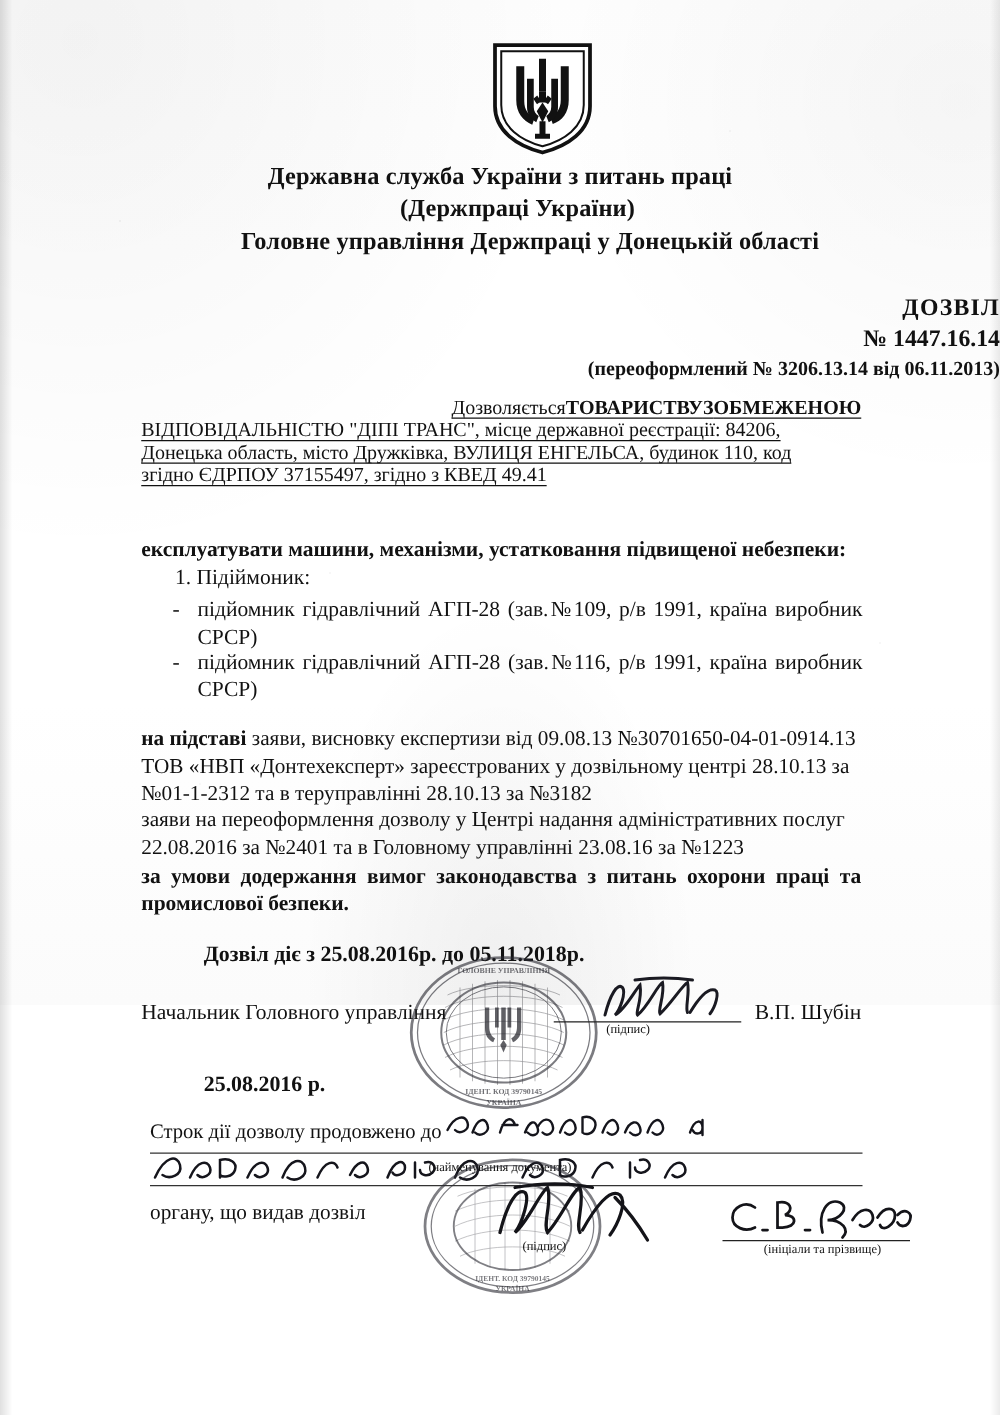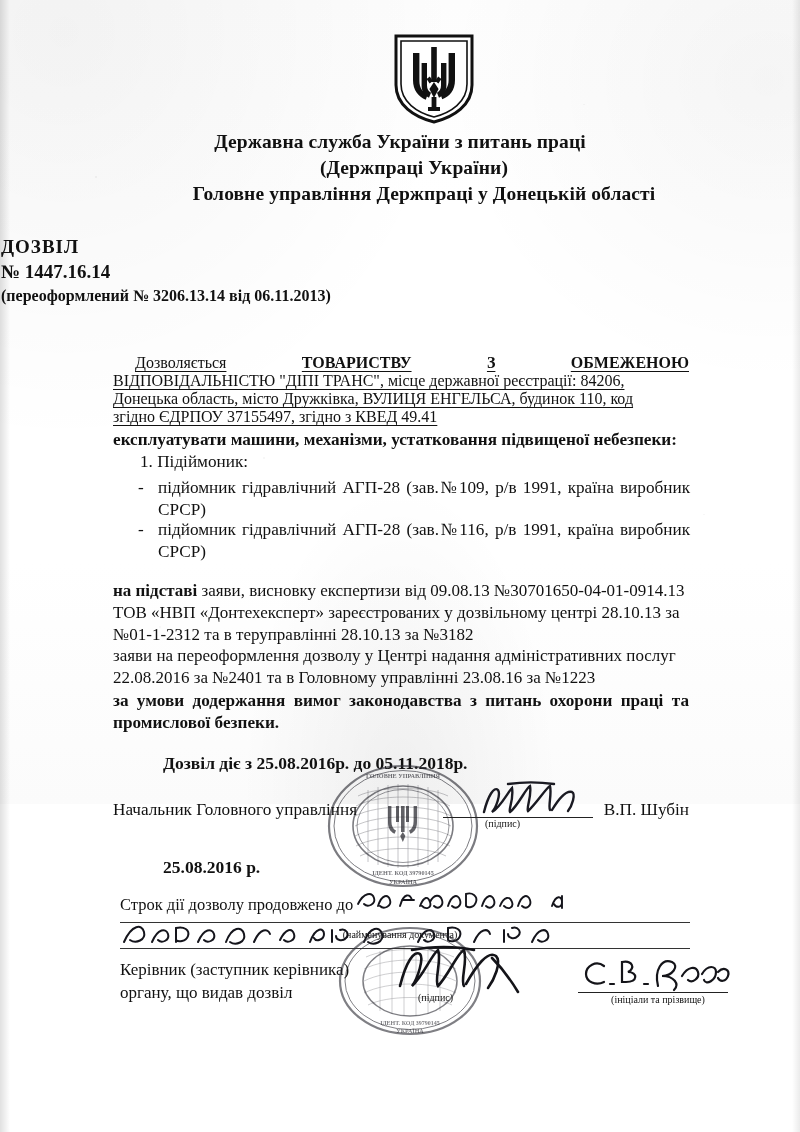--- a/index.html
+++ b/index.html
@@ -47,31 +47,31 @@
   .emblem { position:absolute; left:392px; top:33px; width:84px; height:92px; }
 
   .hdr {
     position:absolute; left:0; right:0; text-align:center;
     font-weight:bold; font-size:19.5px; letter-spacing:.1px;
   }
   .hdr1 { top:131px; }
   .hdr2 { top:157px;padding-left:28px; }
   .hdr3 { top:183px; font-size:19.5px;padding-left:48px; }
 
-  .title   { position:absolute; left:1px; right:0; text-align:left; font-weight:bold; }
+  .title   { position:absolute; left:1px; right:0; text-align:right; font-weight:bold; }
   .t-dozvil{ top:236px; font-size:19px; letter-spacing:1px; }
   .t-num   { top:261px; font-size:19px; }
   .t-reiss { top:287px; font-size:16px; }
 
   .block { position:absolute; left:113px; width:576px; }
   .ul { text-decoration:underline; text-underline-offset:2.5px; }
   .b  { font-weight:bold; }
 
   .p-company { top:318px; }
-  .p-company .l1 { display:flex; justify-content:space-between; padding-left:22px;margin-top:36px; }
+  .p-company .l1 { display:flex; justify-content:flex-end; padding-left:22px; }
   .p-company .l1 .seg { white-space:nowrap; }
 
   .p-exploit { top:430px; font-weight:bold; font-size:17.2px; }
 
   .list-num { position:absolute; left:140px; top:452px; font-size:17.2px; }
   .eq { position:absolute; left:138px; width:552px; font-size:17.2px; line-height:21.5px; }
   .eq-row { display:flex; gap:10px; }
   .eq-dash { width:10px; flex:none; }
   .eq-txt { flex:1; text-align:justify; }
   .eq1 { top:477px; }
@@ -273,21 +273,20 @@
       <path d="M356 24 C362 10 370 10 372 16"></path>
       <path d="M386 12 V24 M394 10 C400 8 404 14 400 18 C396 22 390 20 390 16"></path>
       <path d="M414 24 C420 10 428 10 430 16 C432 22 424 26 420 22"></path>
     </g>
   </svg>
 
   <div class="ext-rule2"></div>
   <div class="ext-cap">(найменування документа)</div>
 
   <div class="foot-l">
-    <div>Керівник (заступник керівника)</div>
     <div>органу, що видав дозвіл</div>
   </div>
 
   <svg class="stamp" style="left:330px; top:925px; width:160px; height:112px;" viewBox="0 0 160 112">
     <g opacity="0.6" stroke="#2b2b33" fill="none">
       <ellipse cx="80" cy="56" rx="70" ry="53" stroke-width="2.2"></ellipse>
       <ellipse cx="80" cy="56" rx="65" ry="48.5" stroke-width="1"></ellipse>
       <ellipse cx="80" cy="56" rx="47" ry="35" stroke-width="1.5"></ellipse>
     </g>
     <g opacity="0.45" stroke="#2b2b33" stroke-width=".5" fill="none">

